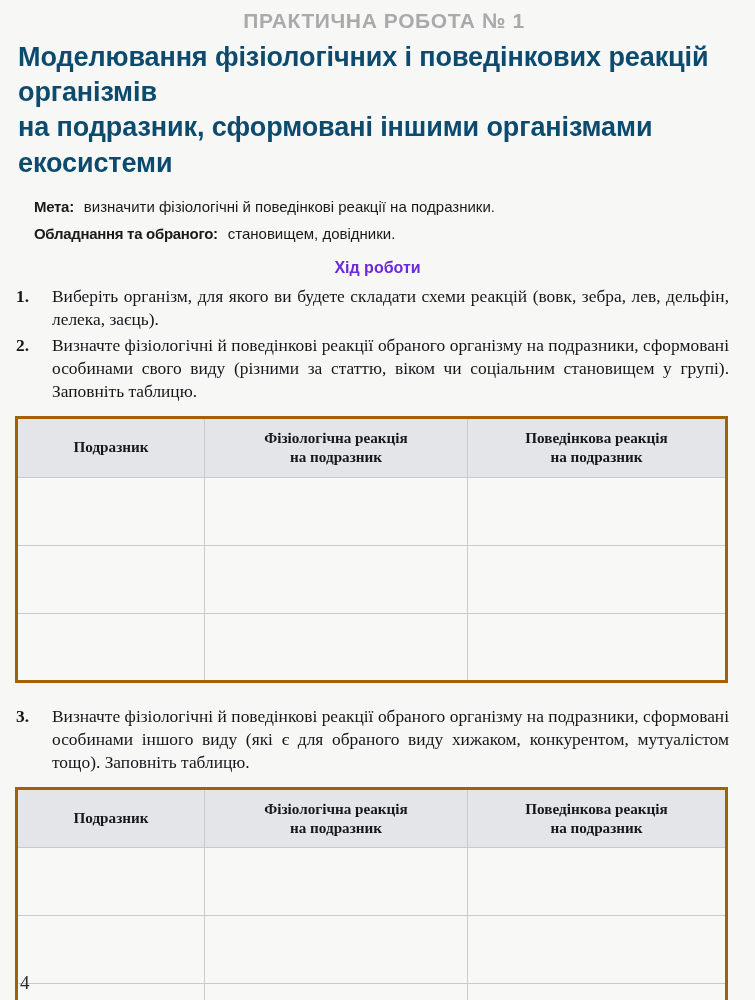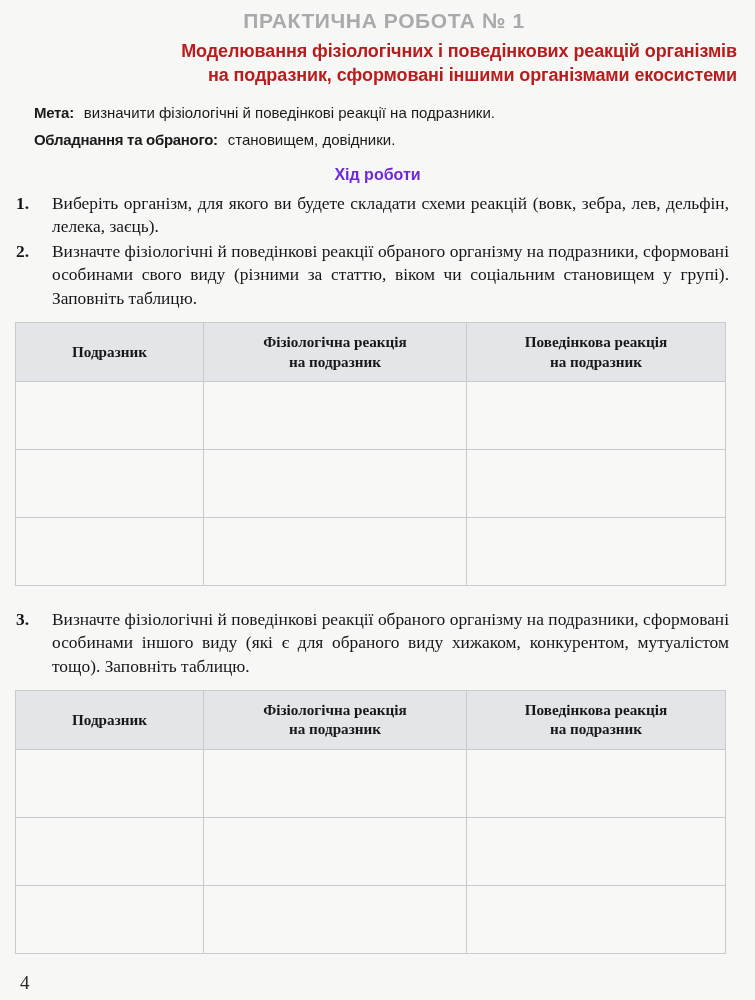--- a/index.html
+++ b/index.html
@@ -30,25 +30,25 @@
     font-family: "Liberation Sans", sans-serif;
     font-weight: bold;
     font-size: 21px;
     letter-spacing: 0.6px;
     color: #a9aaac;
     margin: 8px 0 0 0;
     line-height: 1.25;
     padding-left: 13px;
   }
   .doc-title {
-    text-align: right;
-    font-family: "Liberation Sans", sans-serif;
-    font-weight: bold;
-    font-size: 18px;
-    color: #b91c1c;
+    text-align: left;
+    font-family: "Liberation Sans", sans-serif;
+    font-weight: bold;
+    font-size: 27px;
+    color: #0c4a6e;
     line-height: 1.3;
     margin: 6px 18px 0 18px;
     letter-spacing: -0.1px;
   }
   .doc-title .line { display: block; }
 
   
   .meta-list {
     margin: 14px 0 0 16px;
     padding: 0 18px 0 18px;
@@ -107,21 +107,21 @@
     hyphens: manual;
   }
 
   
   .tbl-wrap {
     padding: 0 15px 0 15px;
   }
   table.react-table {
     width: 710px;
     border-collapse: collapse;
-    border: 1px solid #a16207;
+    border: 3px solid #a16207;
     background: #0c4a6e;
     table-layout: fixed;
   }
   table.react-table th {
     background: #e3e5e8;
     border: 1px solid #c9cace;
     font-family: "Liberation Serif", serif;
     font-weight: bold;
     font-size: 15.2px;
     line-height: 1.28;

